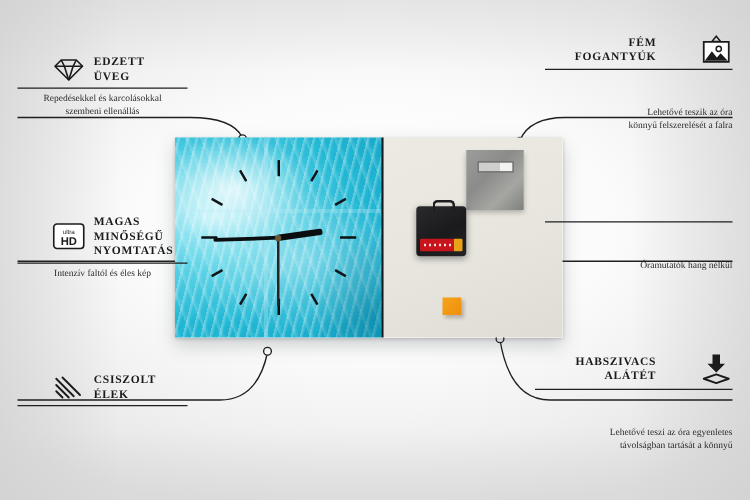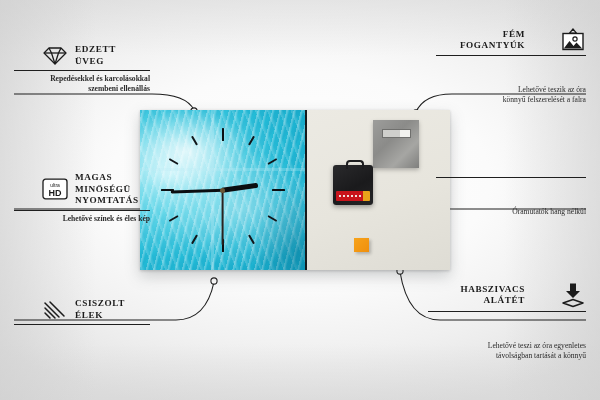--- a/index.html
+++ b/index.html
@@ -168,21 +168,21 @@
     margin-top: 3px;
   }
   .desc {
     font-family: "Liberation Serif", serif;
     font-size: 7.6px;
     line-height: 9.6px;
     color: #2a2a2a;
     margin-top: 3px;
     white-space: pre-line;
   }
-  .callout.left .desc { text-align: right; font-weight: bold; }
+  .callout.left .desc { text-align: center; }
   .callout.right .desc { text-align: right; margin-top: 29px; }
   .ico { flex: 0 0 auto; line-height: 0; margin-left: 28px; }
 
   
   #wires { position: absolute; inset: 0; z-index: 2; }
 </style>
 </head>
 <body>
 
 <div id="stage">
@@ -301,21 +301,21 @@
         <svg width="26" height="22" viewBox="0 0 26 22">
           <rect x="1" y="1.2" width="24" height="19.6" rx="2.6" fill="#fff" stroke="#1b1b1b" stroke-width="1.3"></rect>
           <text x="13" y="9" font-family="Liberation Sans, sans-serif" font-size="5" fill="#1b1b1b" text-anchor="middle">ultra</text>
           <text x="13" y="18" font-family="Liberation Sans, sans-serif" font-size="9" font-weight="bold" fill="#1b1b1b" text-anchor="middle">HD</text>
         </svg>
       </span>
       <span class="title">MAGAS MINŐSÉGŰ
 NYOMTATÁS</span>
     </div>
     <div class="rule"></div>
-    <div class="desc">Lehetővé színek és éles kép</div>
+    <div class="desc">Intenzív faltól és éles kép</div>
   </div>
 
   <div class="callout left" style="left:14px; top:298px; width:136px;">
     <div class="head">
       <span class="ico">
         <svg width="26" height="20" viewBox="0 0 26 20">
           <g stroke="#1b1b1b" stroke-width="1.5" stroke-linecap="round">
             <path d="M3 3 L17 17"></path>
               <path d="M3 8 L13 18"></path>
               <path d="M3 13 L8 18"></path>

